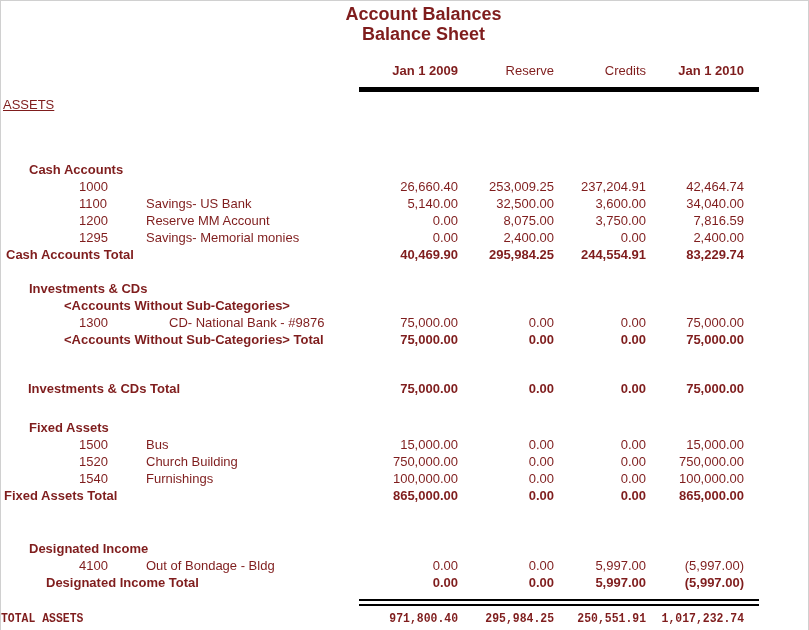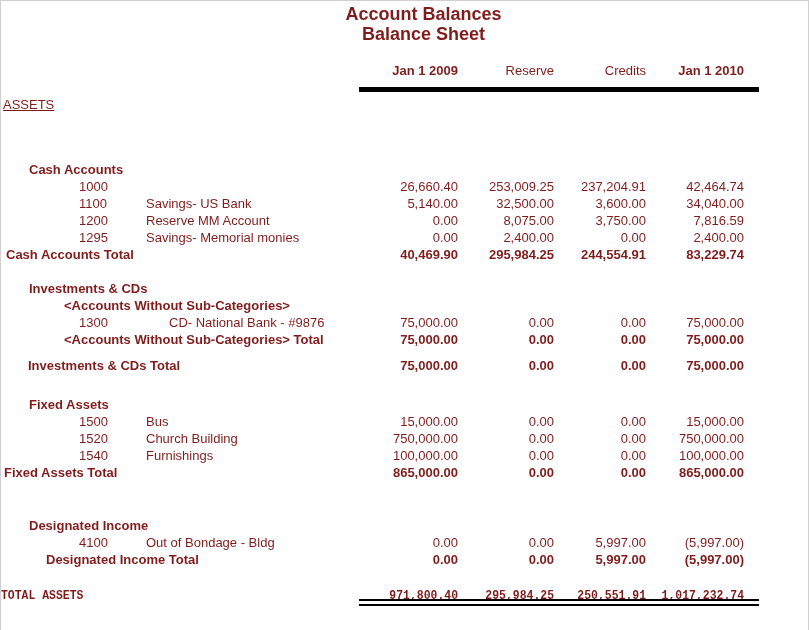--- a/index.html
+++ b/index.html
@@ -144,21 +144,21 @@
       <div class="row total">
     <span class="num"></span>
     <span class="lbl" style="left: 63px;">&lt;Accounts Without Sub-Categories&gt; Total</span>
     <div class="vals">
       <div class="cell c1">75,000.00</div>
       <div class="cell c2">0.00</div>
       <div class="cell c3">0.00</div>
       <div class="cell c4">75,000.00</div>
     </div>
   </div>
-      <div class="row total" style="margin-top: 9px;">
+      <div class="row total" style="margin-top: 32px;">
     <span class="num"></span>
     <span class="lbl" style="left: 27px;">Investments &amp; CDs Total</span>
     <div class="vals">
       <div class="cell c1">75,000.00</div>
       <div class="cell c2">0.00</div>
       <div class="cell c3">0.00</div>
       <div class="cell c4">75,000.00</div>
     </div>
   </div>
       <div class="row section" style="margin-top: 22px;">

